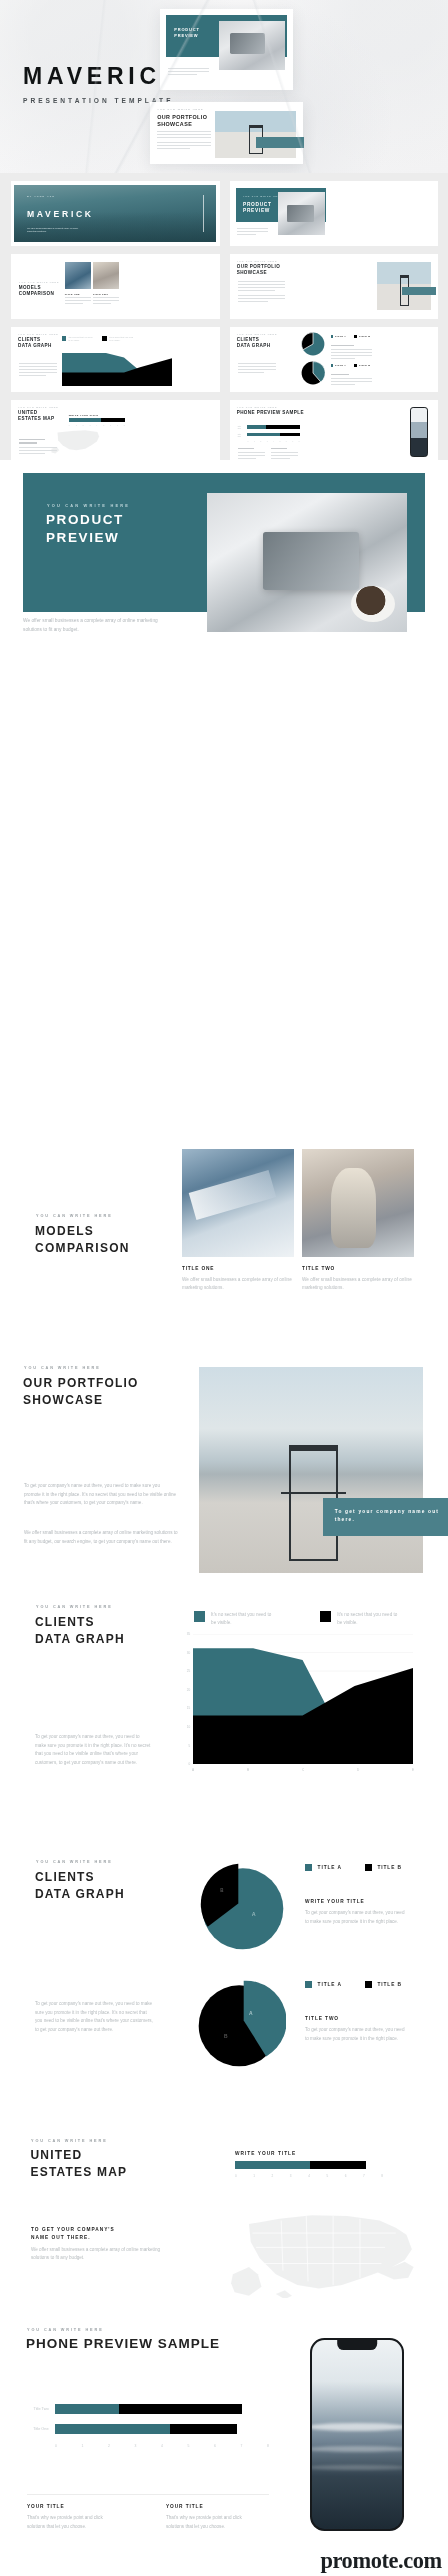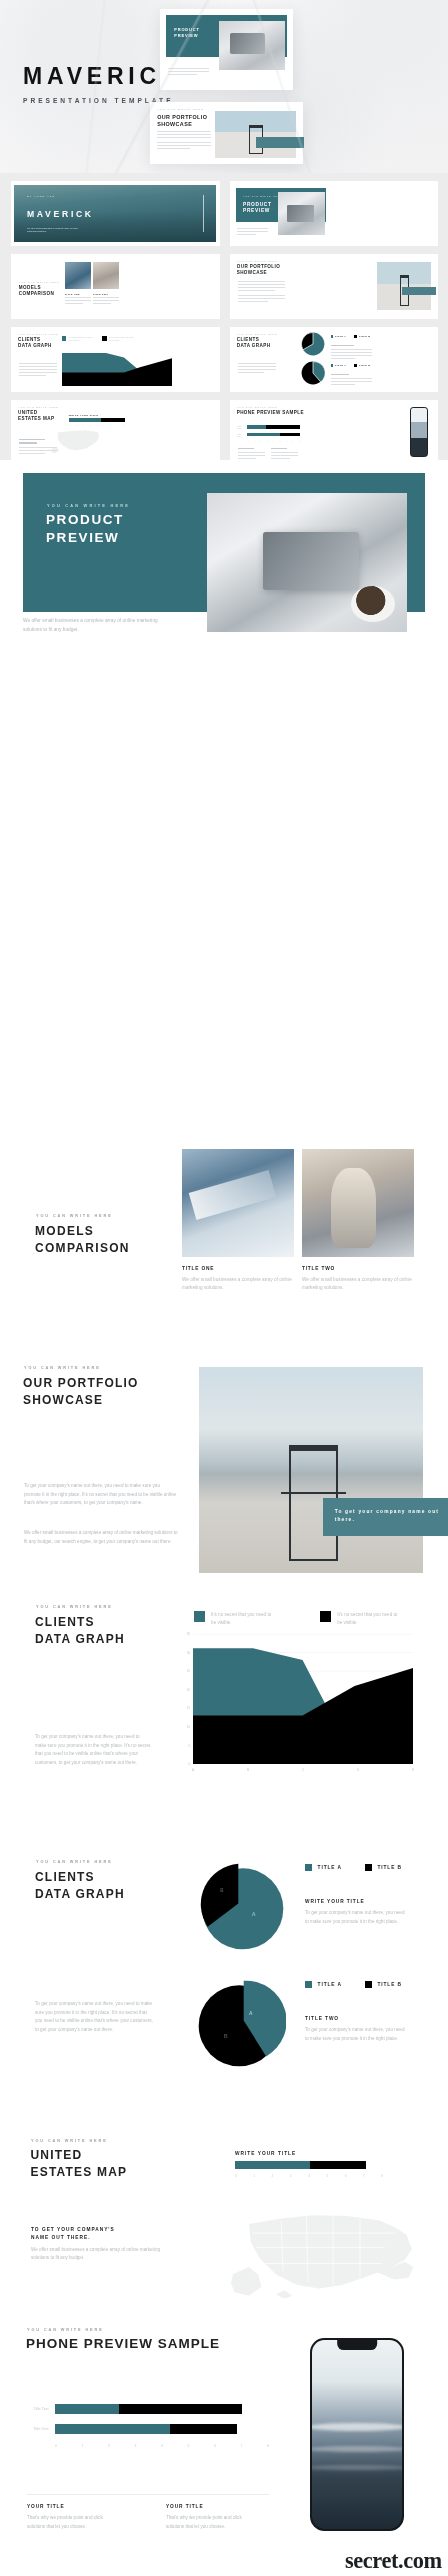--- a/index.html
+++ b/index.html
@@ -757,15 +757,15 @@
 
   <div class="phone">
     <div class="scr">
       <div class="mist" style="top:44%"></div>
       <div class="mist" style="top:56%;height:6.3px;opacity:.55"></div>
       <div class="mist" style="top:66%;height:5.4px;opacity:.35"></div>
     </div>
     <div class="notch"></div>
   </div>
 
-  <div class="wm">secret.com</div>
+  <div class="wm">promote.com</div>
 </section>
 
 
 </body></html>

